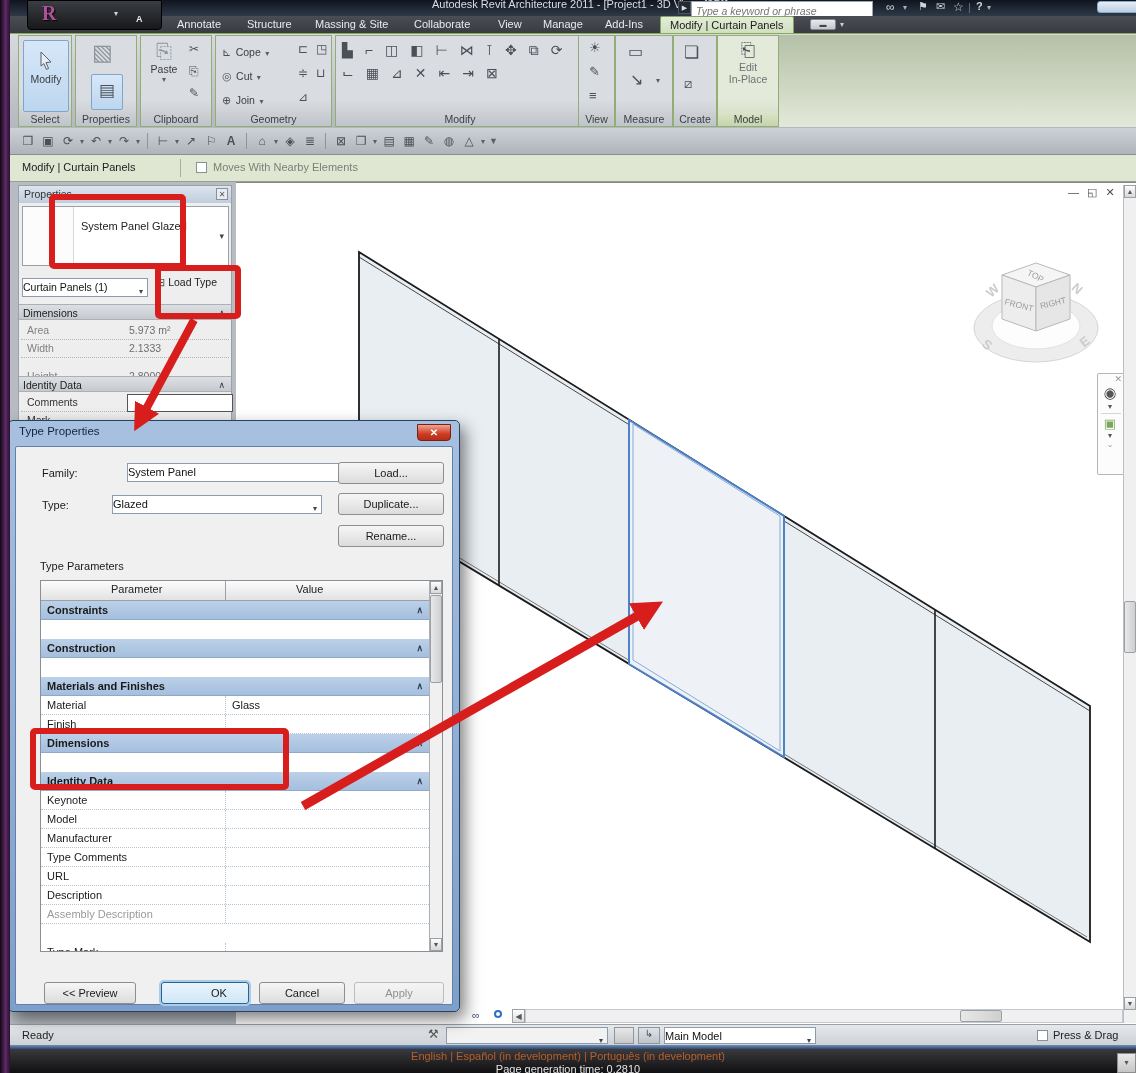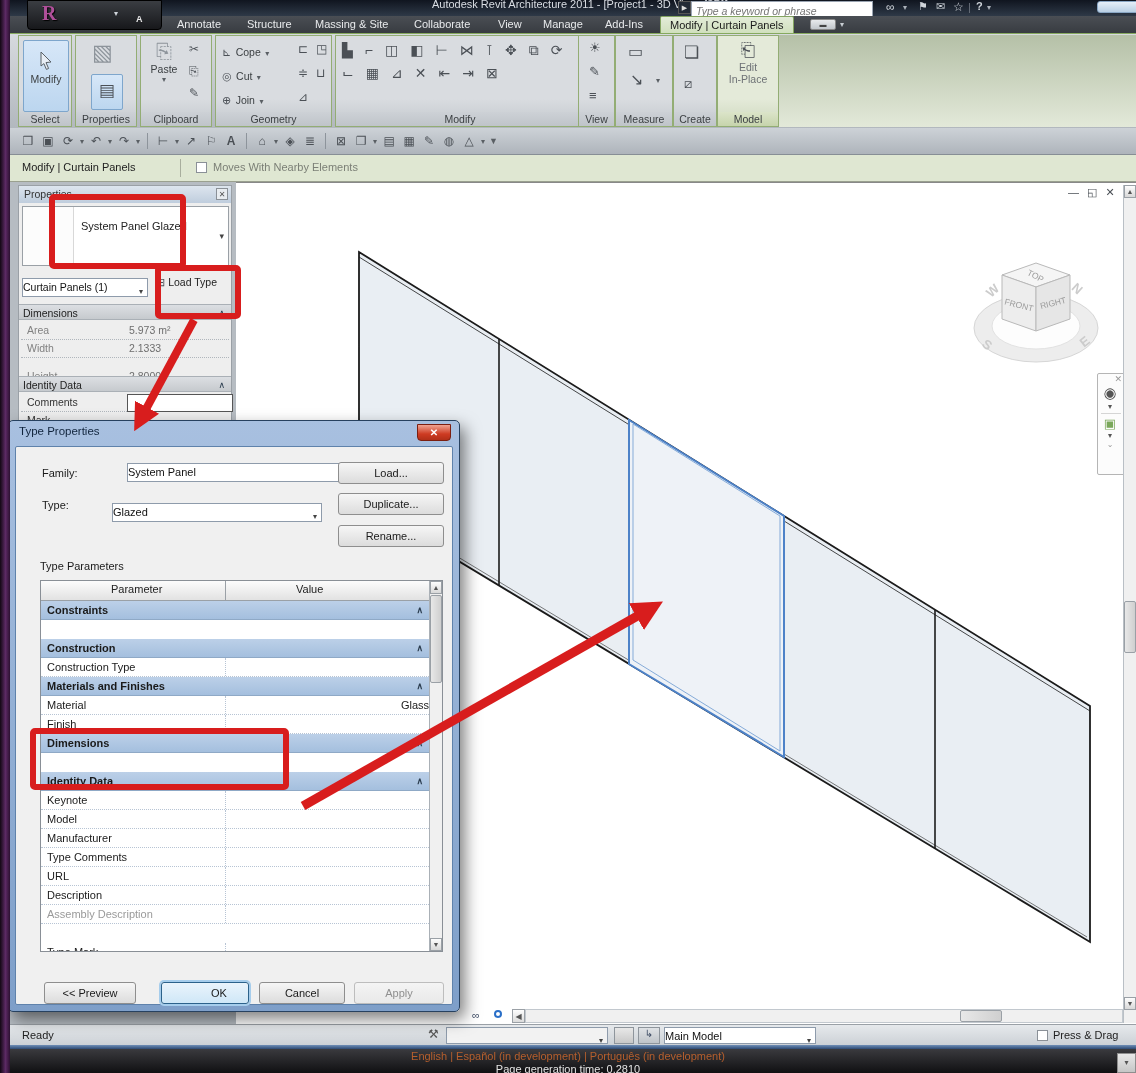--- a/index.html
+++ b/index.html
@@ -385,49 +385,45 @@
 
 <div class="abs" id="dialog">
   <div id="dlgtitle">Type Properties</div>
   <div id="dlgclose">✕</div>
   <div id="dlgbody">
     <span class="dlab" style="left:26px;top:20px;">Family:</span>
     <div class="combo" style="left:96px;top:16px;width:252px;margin-left:15px;">
       <span>System Panel</span><span class="car">▾</span></div>
     <div class="wbtn" style="left:322px;top:15px;width:106px;">Load...</div>
     <span class="dlab" style="left:26px;top:52px;">Type:</span>
-    <div class="combo" style="left:96px;top:48px;width:210px;margin-top:8px;">
+    <div class="combo" style="left:96px;top:48px;width:210px;">
       <span>Glazed</span><span class="car">▾</span></div>
     <div class="wbtn" style="left:322px;top:46px;width:106px;">Duplicate...</div>
     <div class="wbtn" style="left:322px;top:78px;width:106px;">Rename...</div>
     <span class="dlab" style="left:24px;top:113px;">Type Parameters</span>
 
     <div id="ttable">
       <div id="thead">
         <span style="left:70px;">Parameter</span>
         <span style="left:255px;">Value</span>
         <span class="abs" style="left:184px;top:0;width:1px;height:20px;background:#9aa0a6;"></span>
       </div>
       <div class="trow grp" style="top:20px;text-align:center;">
           <span class="pc">Constraints</span>
           <span class="chev">∧</span>
         </div>
       <div class="trow grp" style="top:58px;">
           <span class="pc">Construction</span>
           <span class="chev">∧</span>
         </div>
-      <div class="trow" style="top:77px;">
-          <span class="pc">Construction Type</span>
-          <span class="vc"></span>
-        </div>
       <div class="trow grp" style="top:96px;">
           <span class="pc">Materials and Finishes</span>
           <span class="chev">∧</span>
         </div>
-      <div class="trow" style="top:115px;text-align:right;">
+      <div class="trow" style="top:115px;">
           <span class="pc">Material</span>
           <span class="vc">Glass</span>
         </div>
       <div class="trow" style="top:134px;">
           <span class="pc">Finish</span>
           <span class="vc"></span>
         </div>
       <div class="trow grp" style="top:153px;">
           <span class="pc">Dimensions</span>
           <span class="chev">∧</span>

